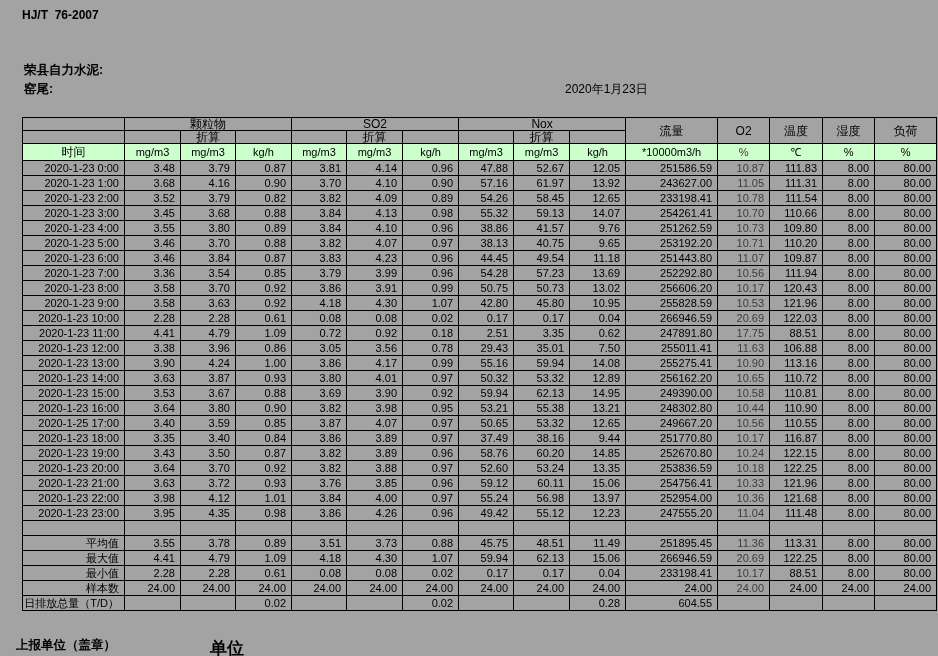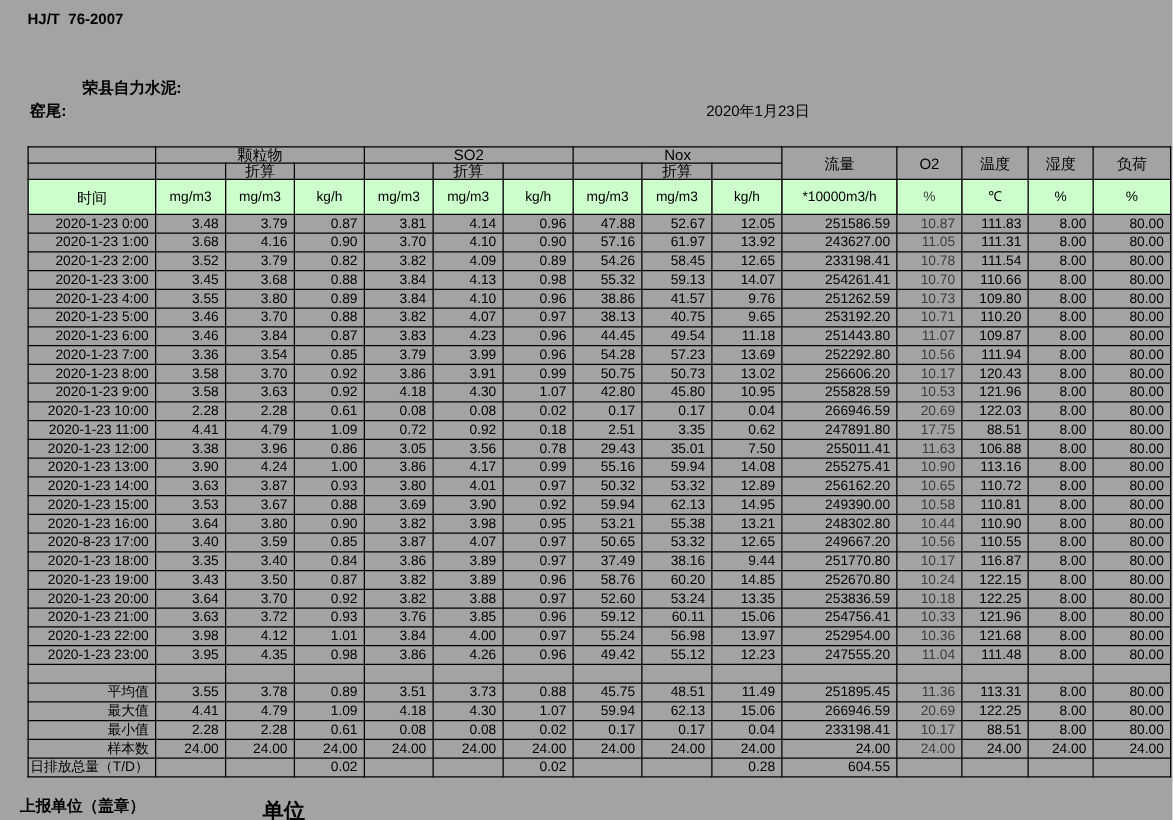--- a/index.html
+++ b/index.html
@@ -1,31 +1,31 @@
 <!DOCTYPE html>
 <html><head>
 <meta charset="utf-8">
 <style>
   html,body{margin:0;padding:0;background:#fff;}
   .page{position:relative;width:938px;height:656px;background:#a3a3a3;
         font-family:"Liberation Sans",sans-serif;color:#000;overflow:hidden;}
   .abs{position:absolute;white-space:pre;}
   .std-no{left:22px;top:8px;font-size:12px;font-weight:bold;}
   .title{left:207px;top:28px;font-size:15px;font-weight:bold;letter-spacing:1px;}
-  .company{left:24px;top:62px;font-size:12.5px;font-weight:bold;margin-left:42px;}
+  .company{left:24px;top:62px;font-size:12.5px;font-weight:bold;}
   .kiln{left:24px;top:81px;font-size:12.5px;font-weight:bold;}
   .date{left:565px;top:81px;font-size:12px;}
   table.report{position:absolute;left:22px;top:117px;width:914px;
         border-collapse:collapse;table-layout:fixed;}
   table.report td{border:1px solid #000;font-size:11px;line-height:12px;
         padding:0 5px 0 0;text-align:right;vertical-align:middle;
         white-space:nowrap;overflow:hidden;}
   tr.hrow{height:13px;margin-left:32px;}
   tr.hrow td{text-align:center;padding:0;font-size:12px;}
-  tr.grow{height:28px;margin-left:15px;}
+  tr.grow{height:17px;margin-left:15px;}
   tr.grow td{background:#ccffcc;text-align:center;padding:0;font-size:11px;}
   tr.grow td.time-h{font-size:12px;}
   tr.drow,tr.srow,tr.sprow{height:15px;}
   td.dim{color:#3c3c3c;}
   td.sum-label{font-size:12px;padding-right:4px;}
   td.total-label{text-align:left;padding:0 0 0 1px;font-size:12px;}
   .foot1{left:16px;top:619px;font-size:12.5px;font-weight:bold;}
   .foot2{left:16px;top:637px;font-size:12.5px;font-weight:bold;}
   .foot3{left:210px;top:637px;font-size:17px;font-weight:bold;}
 </style>
@@ -383,21 +383,21 @@
           <td>53.21</td>
           <td>55.38</td>
           <td>13.21</td>
           <td>248302.80</td>
           <td class="dim">10.44</td>
           <td>110.90</td>
           <td>8.00</td>
           <td>80.00</td>
         </tr>
         <tr class="drow">
-          <td>2020-8-23 17:00</td>
+          <td>2020-1-25 17:00</td>
           <td>3.40</td>
           <td>3.59</td>
           <td>0.85</td>
           <td>3.87</td>
           <td>4.07</td>
           <td>0.97</td>
           <td>50.65</td>
           <td>53.32</td>
           <td>12.65</td>
           <td>249667.20</td>

